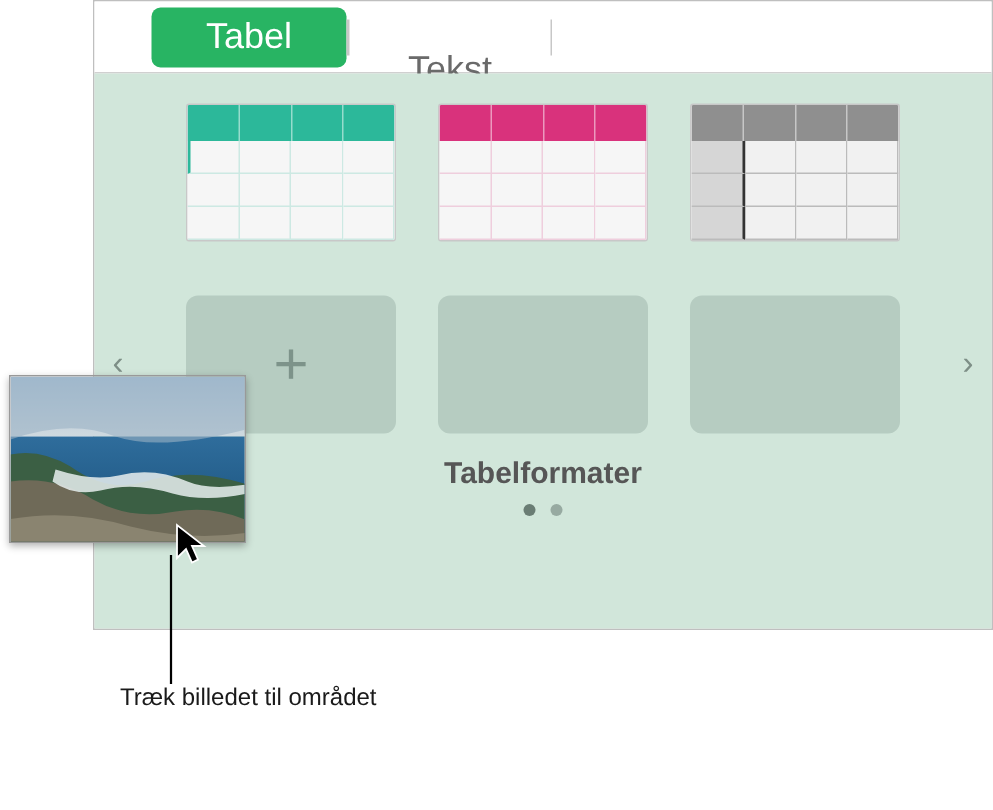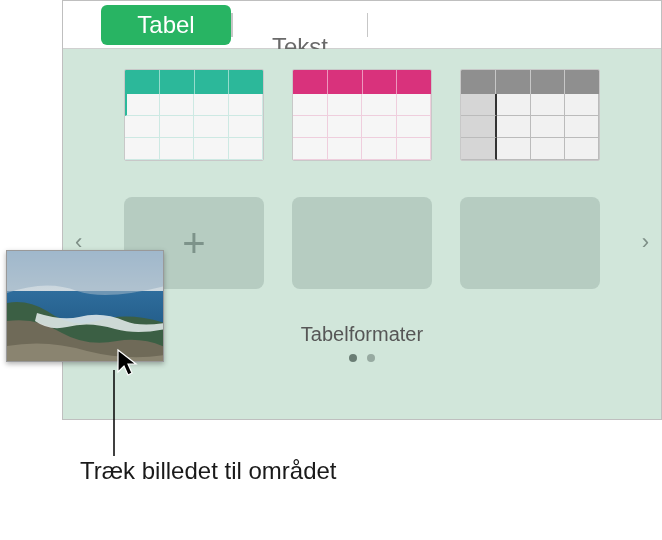--- a/index.html
+++ b/index.html
@@ -137,22 +137,22 @@
     .plus {
       font-size: 40px;
       color: #7d938a;
       font-weight: 300;
       line-height: 1;
     }
     .section-label {
       text-align: center;
       font-size: 20px;
       color: #565656;
-      margin-top: 24px;
-      font-weight: 400;
+      margin-top: 6px;
+      font-weight: 700;
     }
     .dots {
       display: flex;
       justify-content: center;
       gap: 10px;
       margin-top: 8px;
     }
     .dot {
       width: 8px;
       height: 8px;
@@ -181,21 +181,21 @@
     }
     .callout-line {
       position: absolute;
       top: 370px;
       left: 110px;
     }
     .callout-text {
       position: absolute;
       top: 455px;
       left: 80px;
-      font-size: 24px;
+      font-size: 16px;
       line-height: 1.35;
       color: #1a1a1a;
       width: 480px;
     }
   </style>
 </head>
 <body>
 
 <div class="container">
   <div class="tabbar">

